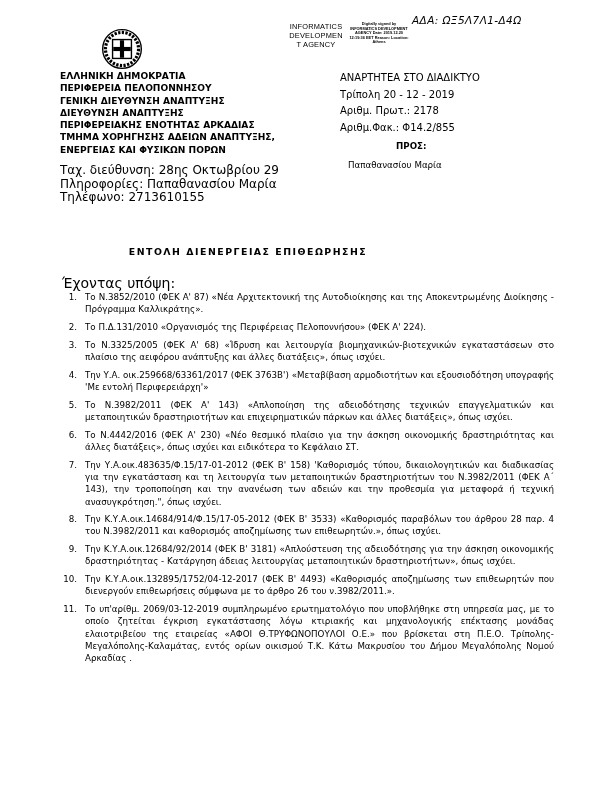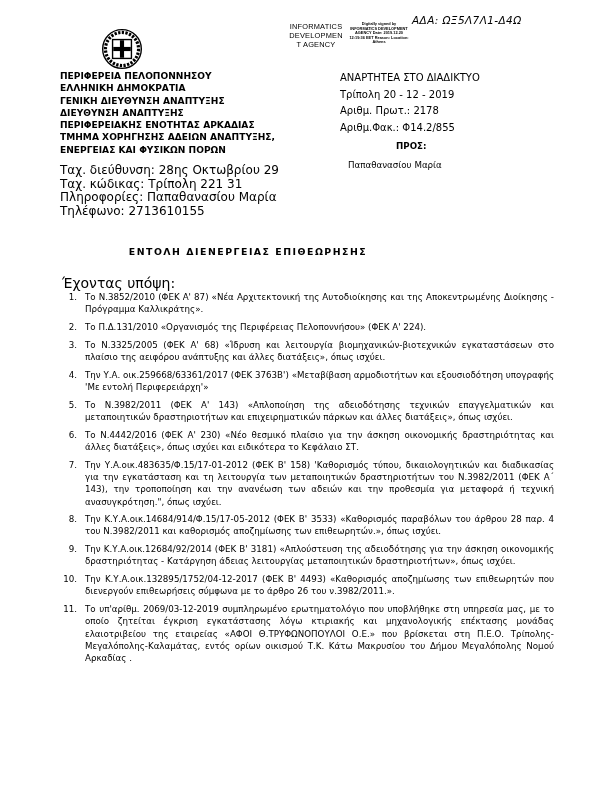--- a/index.html
+++ b/index.html
@@ -207,32 +207,31 @@
 
       <rect x="28" y="28" width="44" height="44" fill="#000"></rect>
       <rect x="31" y="31" width="38" height="38" fill="#fff"></rect>
 
       <rect x="45.5" y="31" width="9" height="38" fill="#000"></rect>
       <rect x="31" y="45.5" width="38" height="9" fill="#000"></rect>
     </svg>
   </div>
 
   <div class="org-block">
+    <div>ΕΛΛΗΝΙΚΗ ΔΗΜΟΚΡΑΤΙΑ</div>
     <div>ΠΕΡΙΦΕΡΕΙΑ ΠΕΛΟΠΟΝΝΗΣΟΥ</div>
-    <div>ΕΛΛΗΝΙΚΗ ΔΗΜΟΚΡΑΤΙΑ</div>
     <div>ΓΕΝΙΚΗ ΔΙΕΥΘΥΝΣΗ ΑΝΑΠΤΥΞΗΣ</div>
     <div>ΔΙΕΥΘΥΝΣΗ ΑΝΑΠΤΥΞΗΣ</div>
     <div>ΠΕΡΙΦΕΡΕΙΑΚΗΣ ΕΝΟΤΗΤΑΣ ΑΡΚΑΔΙΑΣ</div>
     <div>ΤΜΗΜΑ ΧΟΡΗΓΗΣΗΣ ΑΔΕΙΩΝ ΑΝΑΠΤΥΞΗΣ,</div>
     <div>ΕΝΕΡΓΕΙΑΣ ΚΑΙ ΦΥΣΙΚΩΝ ΠΟΡΩΝ</div>
   </div>
 
   <div class="addr-block">
     <div>Ταχ. διεύθυνση:  28ης Οκτωβρίου 29</div>
-    <div>Ταχ. κώδικας: Τρίπολη  221 31</div>
     <div>Πληροφορίες: Παπαθανασίου Μαρία</div>
     <div>Τηλέφωνο: 2713610155</div>
   </div>
 
   <div class="right-head">
     <div>ΑΝΑΡΤΗΤΕΑ ΣΤΟ ΔΙΑΔΙΚΤΥΟ</div>
     <div>Τρίπολη 20 - 12 - 2019</div>
     <div>Αριθμ. Πρωτ.: 2178</div>
     <div>Αριθμ.Φακ.: Φ14.2/855</div>
   </div>

